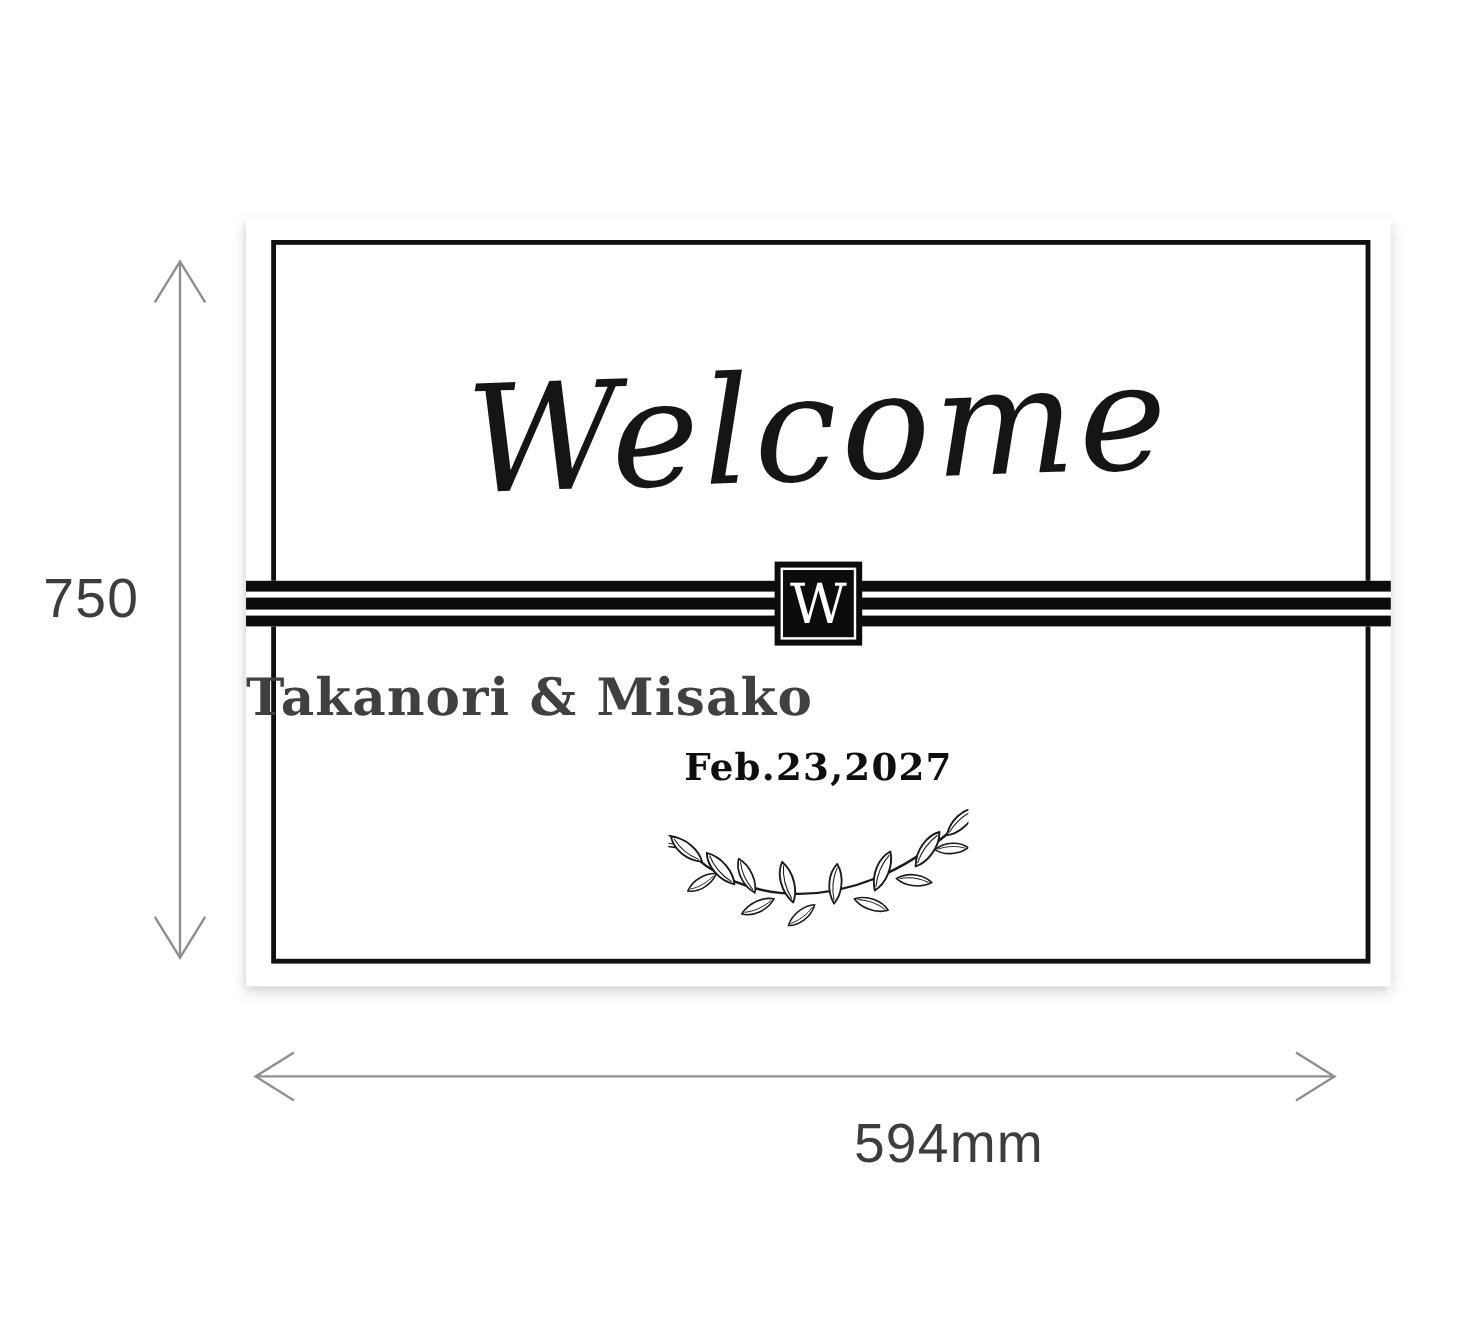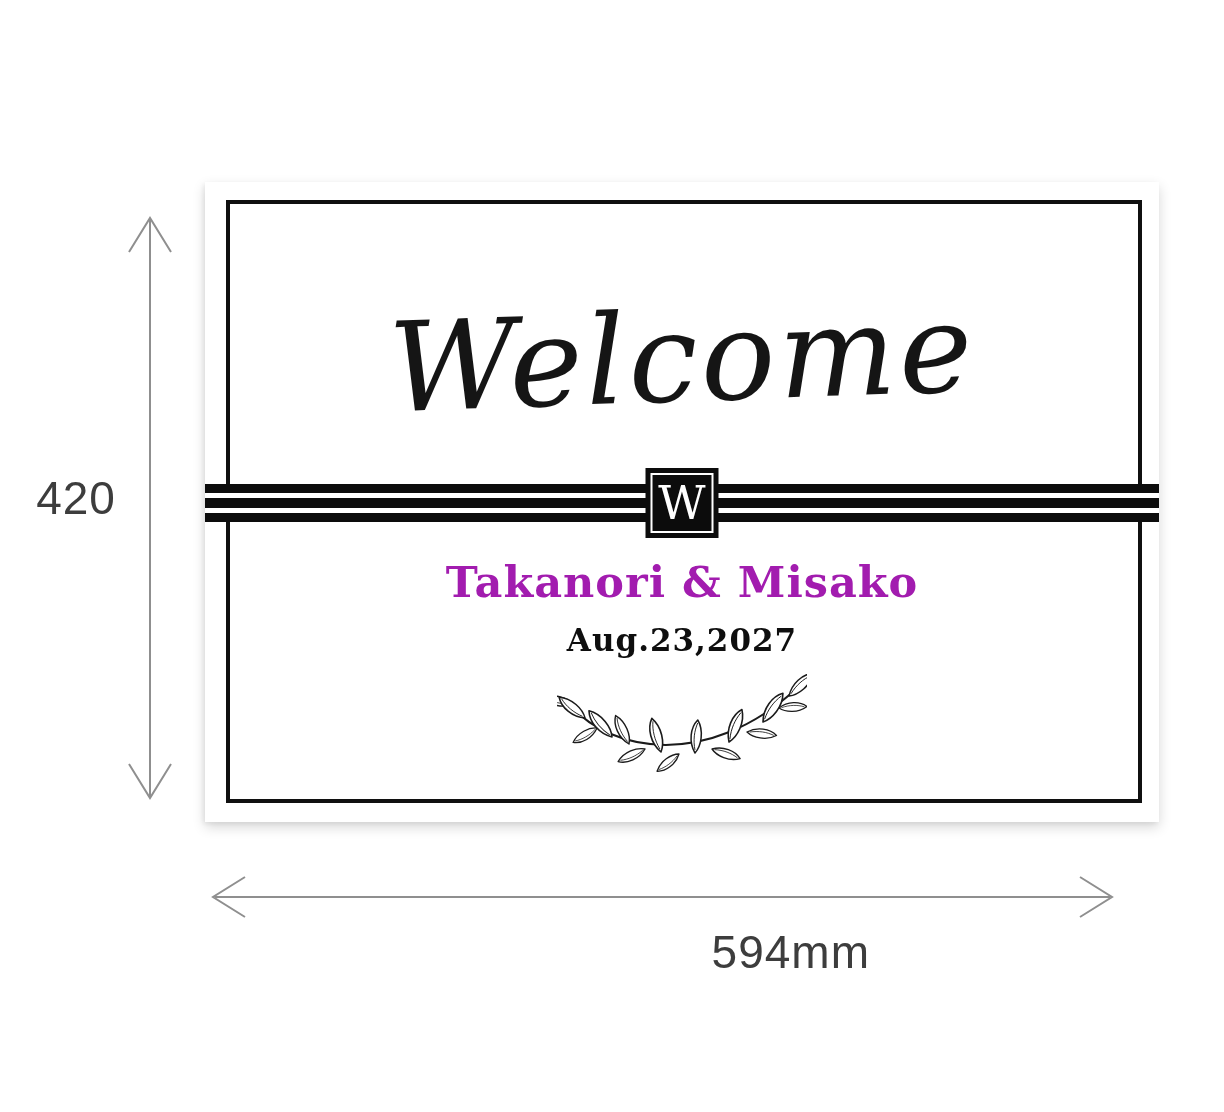--- a/index.html
+++ b/index.html
@@ -56,26 +56,25 @@
   }
   .mono-letter {
     position: relative;
     font-family: "DejaVu Serif", serif;
     font-size: 46px; line-height: 1;
     color: #ffffff;
   }
   .names {
     position: absolute;
     left: 0; right: 0; top: 374px;
-    text-align: center;
     font-family: "DejaVu Serif", serif;
     font-weight: bold;
     font-size: 43px; line-height: 52px;
     letter-spacing: 1px;
-    color: #a21caf;
+    color: #404040;
     white-space: nowrap;
   }
   .date {
     position: absolute;
     left: 0; right: 0; top: 440px;
     text-align: center;
     font-family: "DejaVu Serif", serif;
     font-weight: bold;
     font-size: 31px; line-height: 36px;
     letter-spacing: 1px;
@@ -123,21 +122,21 @@
       <div class="stripe mid"></div>
       <div class="stripe"></div>
     </div>
 
     <div class="mono">
       <div class="mono-border"></div>
       <span class="mono-letter">W</span>
     </div>
 
     <div class="names">Takanori &amp; Misako</div>
-    <div class="date">Aug.23,2027</div>
+    <div class="date">Feb.23,2027</div>
 
     <svg class="laurel" width="250" height="100" viewBox="0 0 250 100">
       <defs>
         <g id="leaf" stroke="#1b1b1b" stroke-width="1.6" fill="#ffffff" stroke-linejoin="round">
           <path d="M0,0 C9,-10 24,-13 34,-8 C25,2 9,4 0,0 Z"></path>
           <path d="M3,-1 C12,-6 22,-8 31,-7" fill="none" stroke-width="0.9"></path>
         </g>
       </defs>
       <path d="M14,32 C55,78 150,95 238,16" fill="none" stroke="#1b1b1b" stroke-width="2"></path>
       <use href="#leaf" transform="translate(16,30) rotate(-155) scale(0.85)"></use>
@@ -158,21 +157,21 @@
     </svg>
   </div>
 
   <svg class="v-arrow" width="60" height="600" viewBox="0 0 60 600">
     <line x1="30" y1="10" x2="30" y2="588" stroke="#8f8f8f" stroke-width="2"></line>
     <polyline points="9,42 30,8 51,42" fill="none" stroke="#8f8f8f" stroke-width="2"></polyline>
     <polyline points="9,554 30,588 51,554" fill="none" stroke="#8f8f8f" stroke-width="2"></polyline>
   </svg>
 
   <div class="v-label dim-label">
-    <div>420</div>
+    <div>750</div>
   </div>
 
   <svg class="h-arrow" width="915" height="56" viewBox="0 0 915 56">
     <line x1="10" y1="28" x2="905" y2="28" stroke="#8f8f8f" stroke-width="2"></line>
     <polyline points="40,8 8,28 40,48" fill="none" stroke="#8f8f8f" stroke-width="2"></polyline>
     <polyline points="875,8 907,28 875,48" fill="none" stroke="#8f8f8f" stroke-width="2"></polyline>
   </svg>
 
   <div class="h-label dim-label">594mm</div>
 

